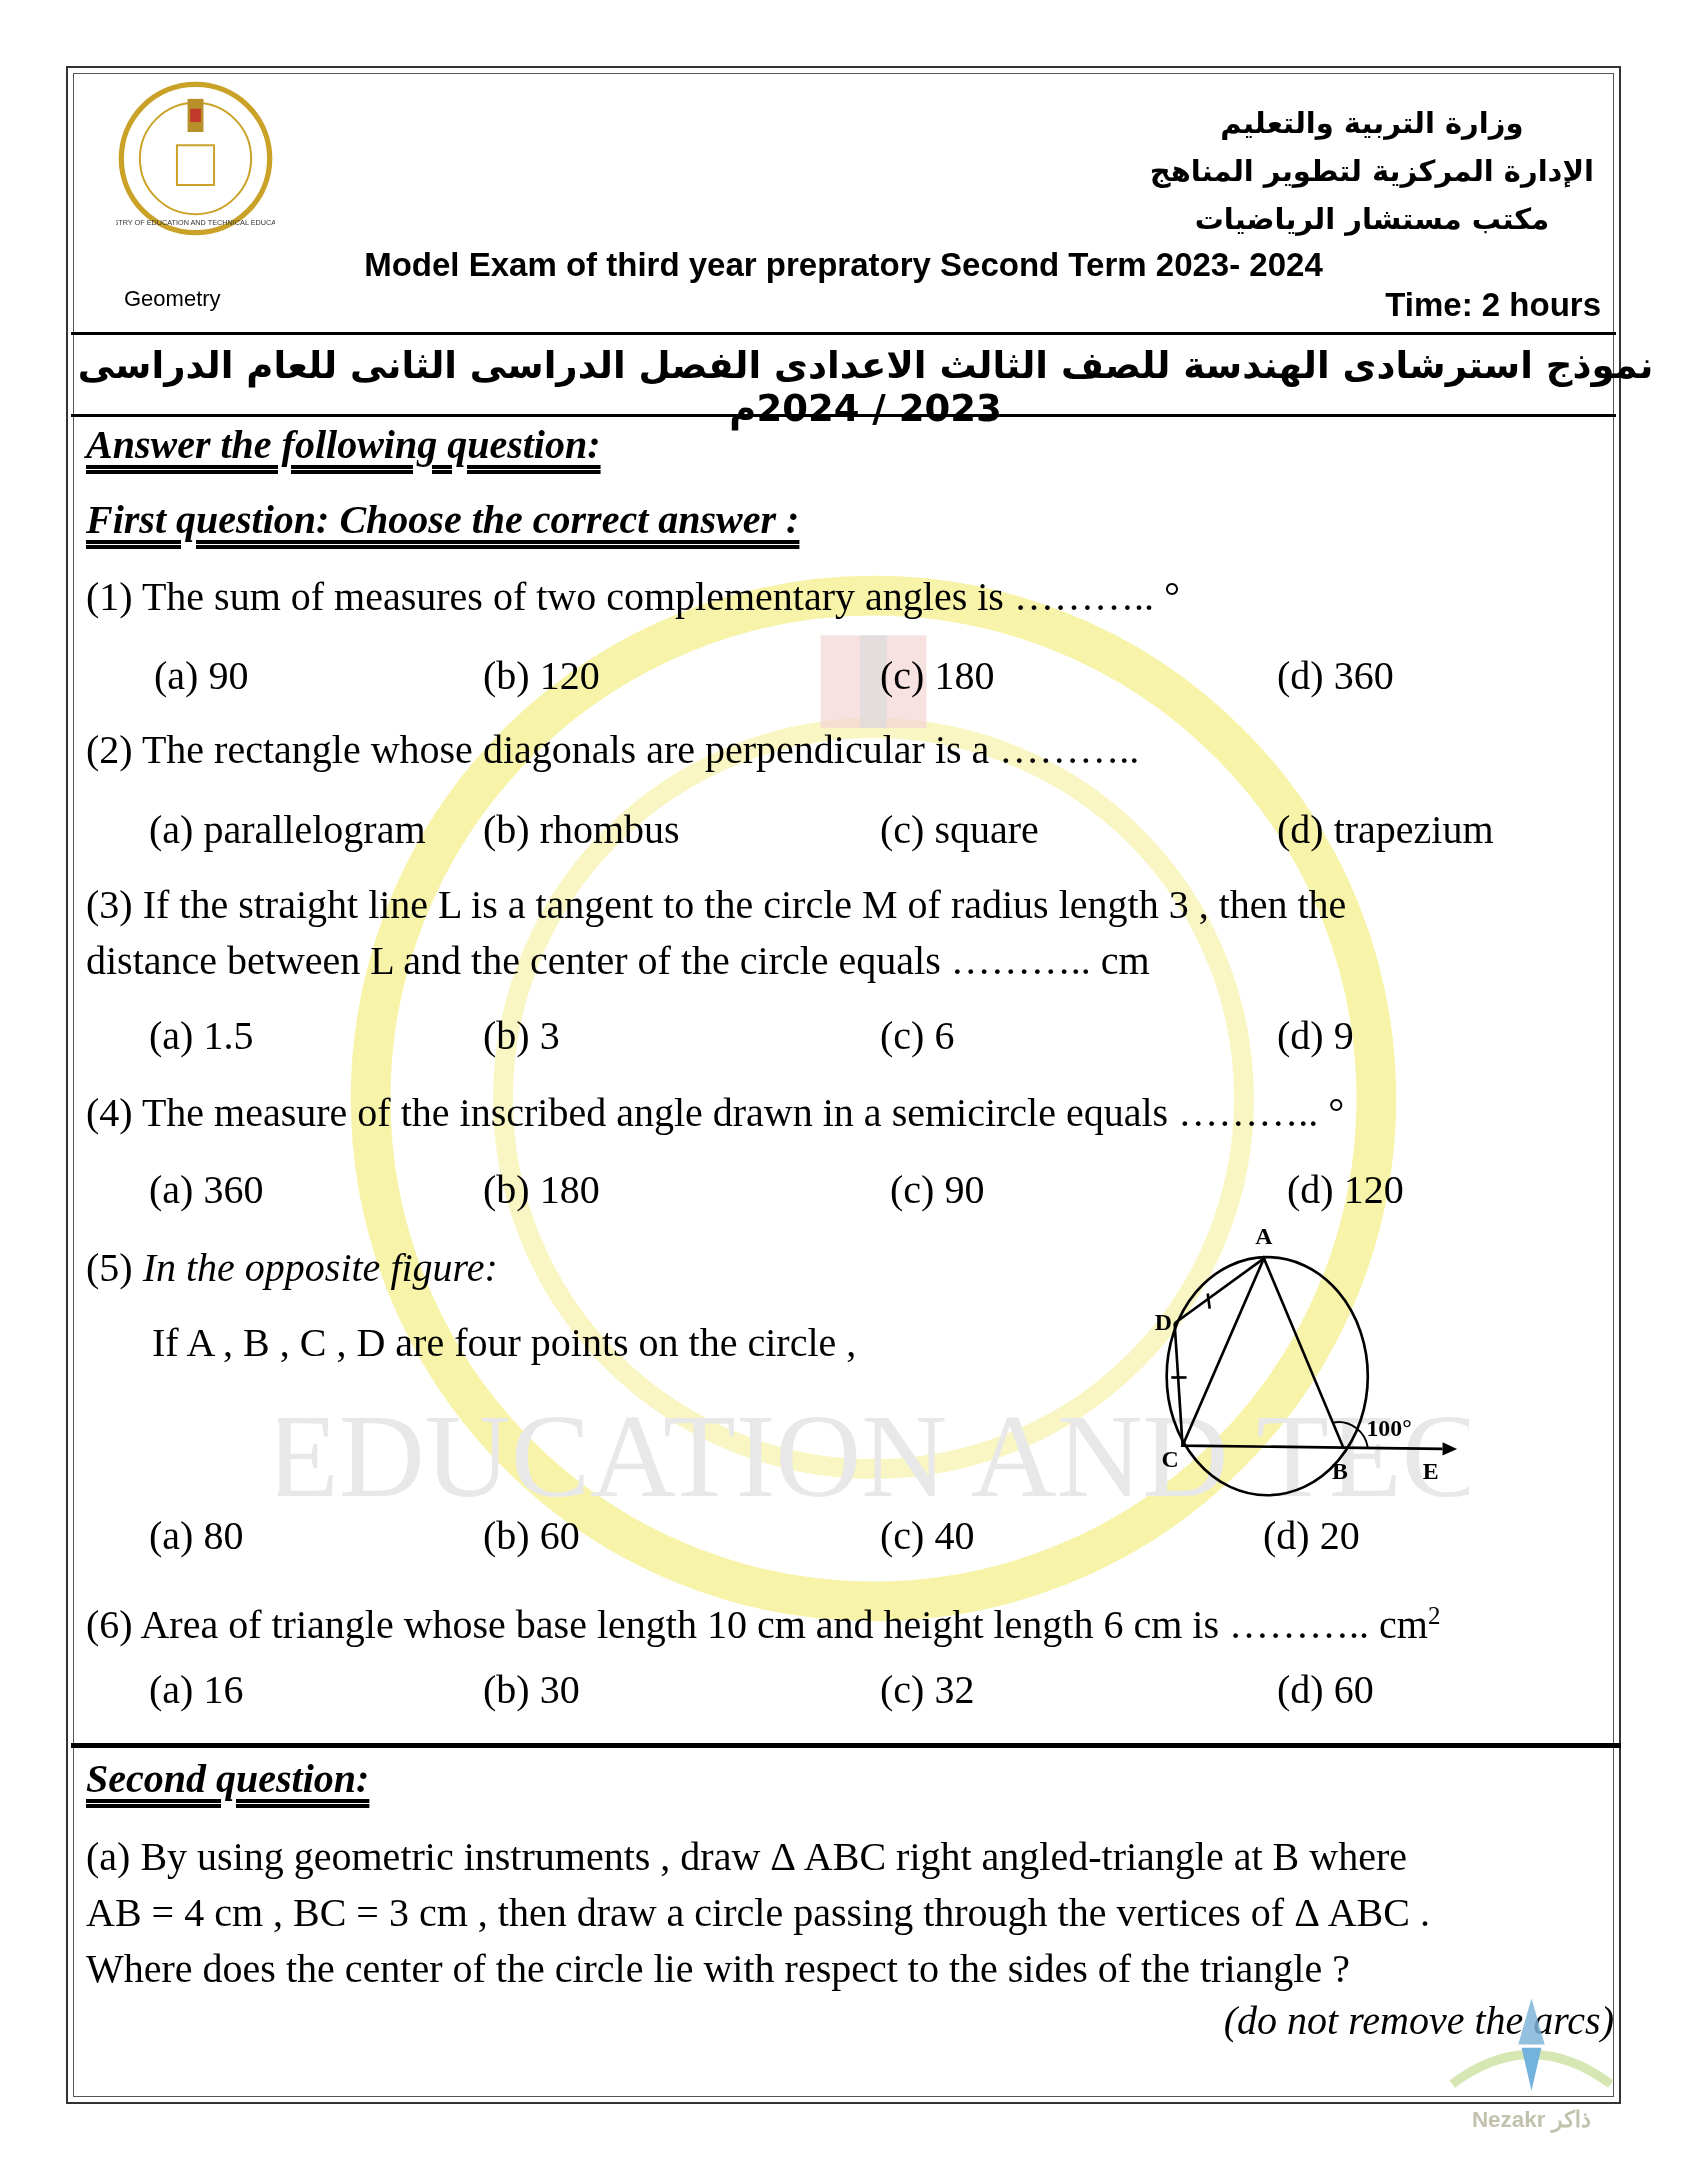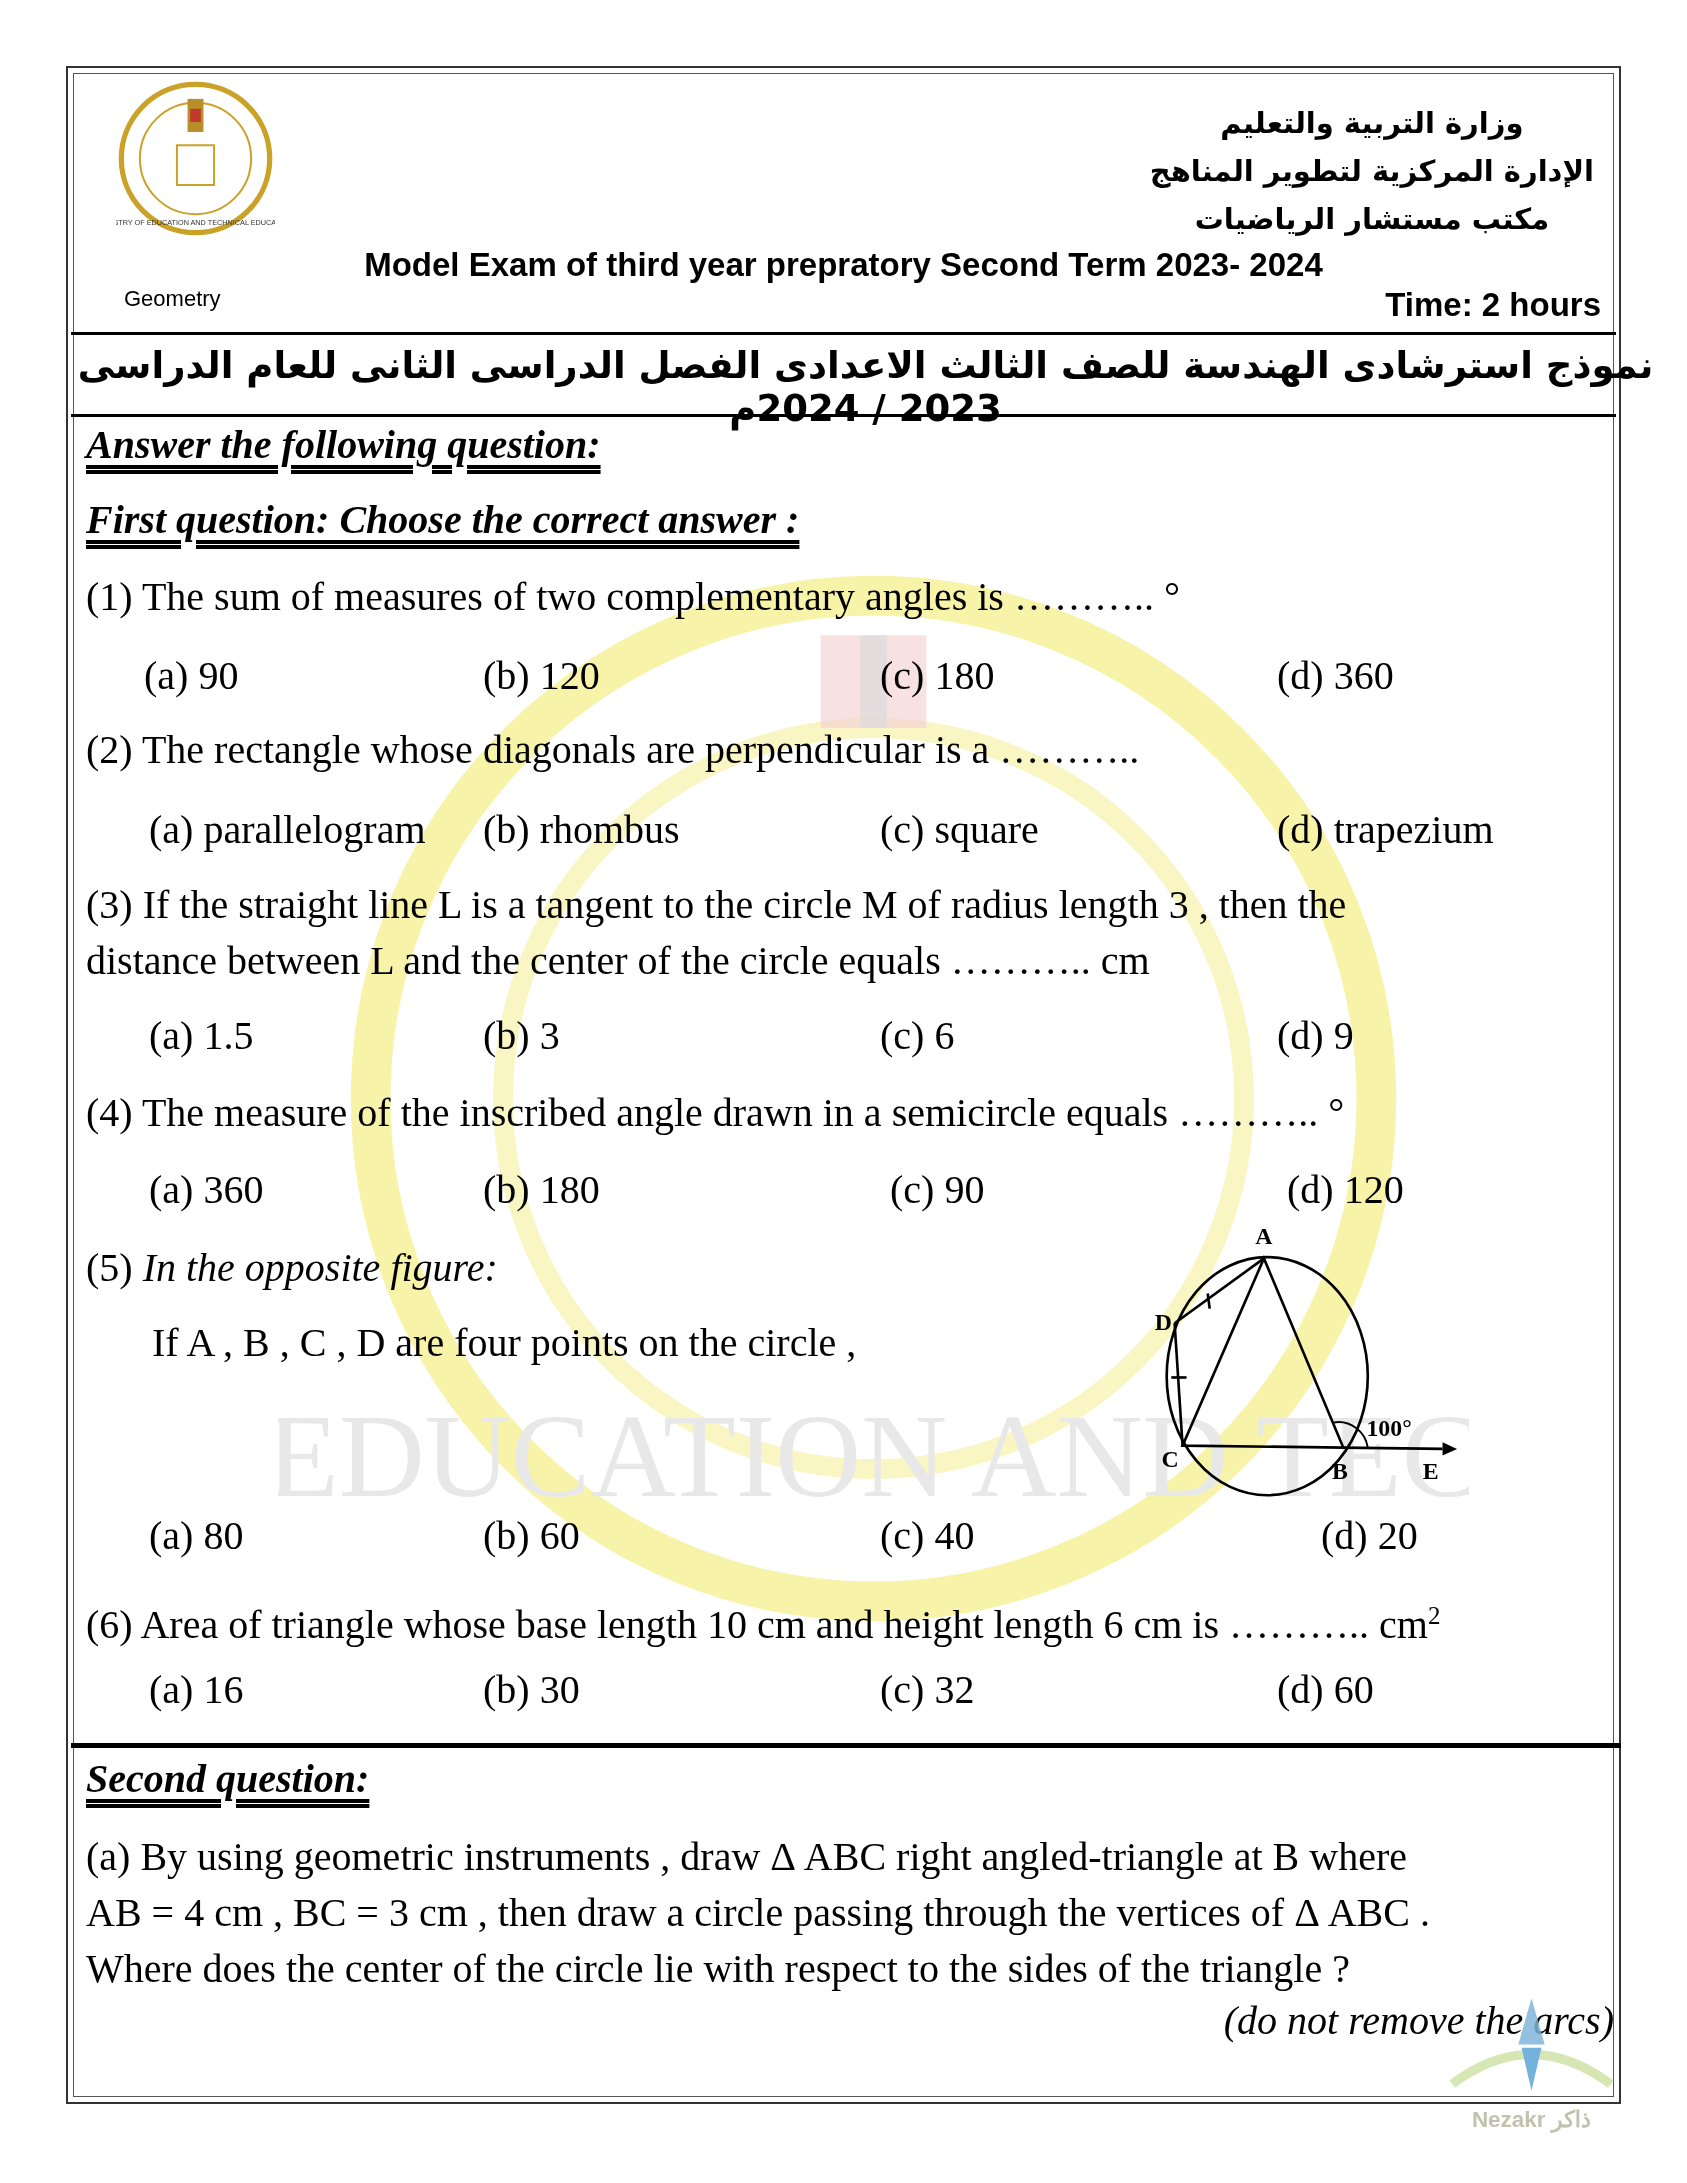--- a/index.html
+++ b/index.html
@@ -83,21 +83,21 @@
 
 <div class="hr hr1"></div>
 <div class="title-ar">نموذج استرشادى الهندسة للصف الثالث الاعدادى الفصل الدراسى الثانى للعام الدراسى 2023 / 2024م</div>
 <div class="hr hr2"></div>
 
 <div class="heading" style="top:421px">Answer the following question:</div>
 <div class="heading" style="top:496px">First question: Choose the correct answer :</div>
 
 <div class="q" style="top:569px">(1) The sum of measures of two complementary angles is ……….. °</div>
 <div class="opts" style="top:652px">
-  <span class="opt" style="left:144px">(a) 90</span>
+  <span class="opt" style="left:154px">(a) 90</span>
   <span class="opt" style="left:483px">(b) 120</span>
   <span class="opt" style="left:880px">(c) 180</span>
   <span class="opt" style="left:1277px">(d) 360</span>
 </div>
 
 <div class="q" style="top:722px">(2) The rectangle whose diagonals are perpendicular is a ………..</div>
 <div class="opts" style="top:806px">
   <span class="opt" style="left:149px">(a) parallelogram</span>
   <span class="opt" style="left:483px">(b) rhombus</span>
   <span class="opt" style="left:880px">(c) square</span>
@@ -146,21 +146,21 @@
   <text x="68" y="398" font-size="36" font-weight="bold" font-family="Liberation Serif, serif" text-anchor="middle">C</text>
   <text x="58" y="190" font-size="36" font-weight="bold" font-family="Liberation Serif, serif" text-anchor="middle">D</text>
   <text x="462" y="415" font-size="36" font-weight="bold" font-family="Liberation Serif, serif" text-anchor="middle">E</text>
   <text x="365" y="350" font-size="36" font-weight="bold" font-family="Liberation Serif, serif">100°</text>
 </svg>
 
 <div class="opts" style="top:1512px">
   <span class="opt" style="left:149px">(a) 80</span>
   <span class="opt" style="left:483px">(b) 60</span>
   <span class="opt" style="left:880px">(c) 40</span>
-  <span class="opt" style="left:1321px">(d) 20</span>
+  <span class="opt" style="left:1263px">(d) 20</span>
 </div>
 
 <div class="q" style="top:1588px">
   <span>(6) Area of triangle whose base length 10 cm and height length 6 cm is ……….. cm</span><sup>2</sup>
 </div>
 <div class="opts" style="top:1666px">
   <span class="opt" style="left:149px">(a) 16</span>
   <span class="opt" style="left:483px">(b) 30</span>
   <span class="opt" style="left:880px">(c) 32</span>
   <span class="opt" style="left:1277px">(d) 60</span>

